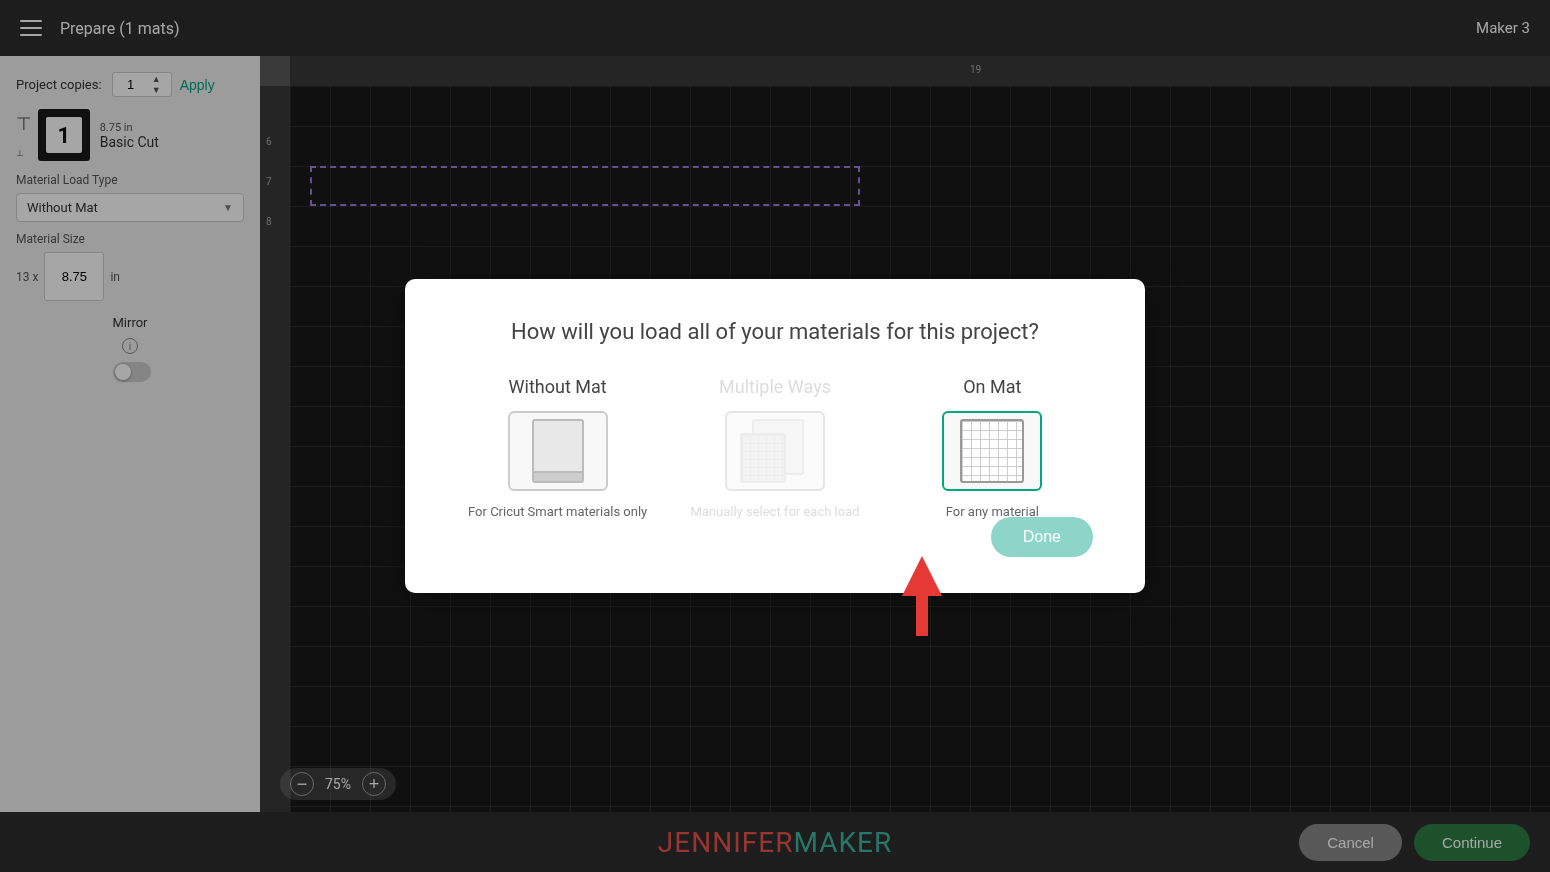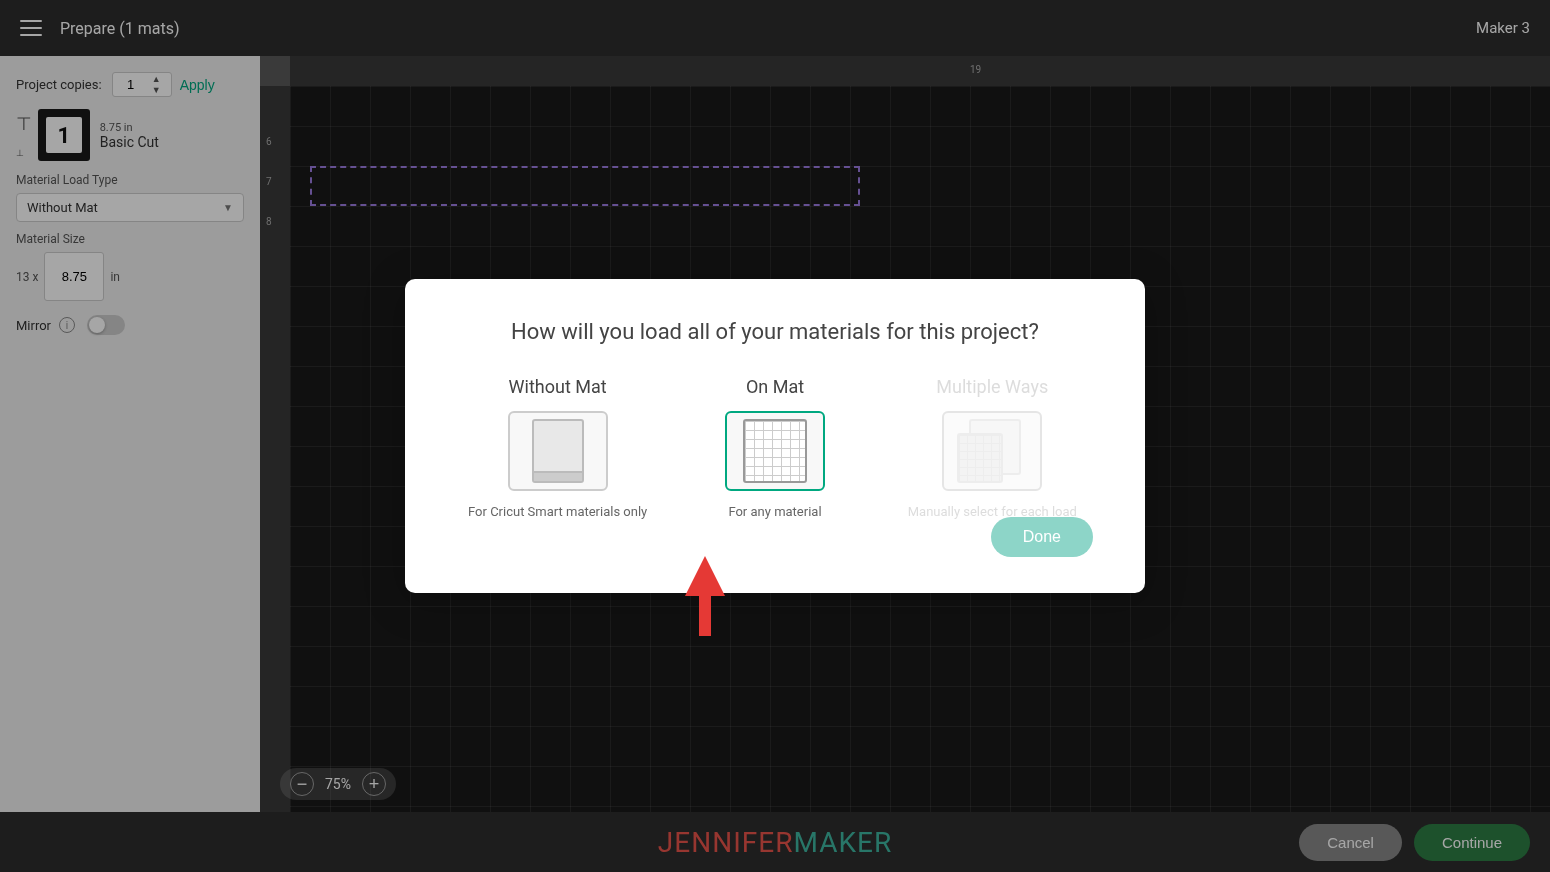--- a/index.html
+++ b/index.html
@@ -192,20 +192,21 @@
       width: 60px;
       text-align: center;
     }
     .size-unit { font-size: 12px; color: #555; }
 
     .mirror-row {
       display: flex;
       align-items: center;
       margin-top: 14px;
       gap: 8px;
+      flex-direction: column;
     }
     .mirror-label { font-size: 13px; color: #333; }
     .info-icon {
       width: 16px;
       height: 16px;
       border-radius: 50%;
       border: 1.5px solid #888;
       display: flex;
       align-items: center;
       justify-content: center;
@@ -624,40 +625,40 @@
     <div class="modal-options">
 
       <div class="modal-option">
         <div class="modal-option-title">Without Mat</div>
         <div class="option-icon-box">
           <div class="icon-without-mat"></div>
         </div>
         <div class="option-desc">For Cricut Smart materials only</div>
       </div>
 
-      <div class="modal-option" style="position:relative;">
-        <div class="modal-option-title">On Mat</div>
-        <div class="option-icon-box active">
-          <div class="icon-on-mat"></div>
-        </div>
-        <div class="option-desc">For any material</div>
-
-        <svg class="red-arrow-svg" style="position:absolute;top:180px;left:-20px;width:80px;height:80px;pointer-events:none;overflow:visible;" viewBox="0 0 80 80">
-          <polygon points="40,0 60,40 46,40 46,80 34,80 34,40 20,40" fill="#e53935" transform="rotate(0,40,40)"></polygon>
-        </svg>
-      </div>
-
       <div class="modal-option" style="opacity:0.5;">
         <div class="modal-option-title disabled">Multiple Ways</div>
         <div class="option-icon-box">
           <div class="icon-multiple">
             <div class="mat-back"></div>
             <div class="mat-front"></div>
           </div>
         </div>
         <div class="option-desc disabled">Manually select for each load</div>
       </div>
 
+      <div class="modal-option" style="position:relative;">
+        <div class="modal-option-title">On Mat</div>
+        <div class="option-icon-box active">
+          <div class="icon-on-mat"></div>
+        </div>
+        <div class="option-desc">For any material</div>
+
+        <svg class="red-arrow-svg" style="position:absolute;top:180px;left:-20px;width:80px;height:80px;pointer-events:none;overflow:visible;" viewBox="0 0 80 80">
+          <polygon points="40,0 60,40 46,40 46,80 34,80 34,40 20,40" fill="#e53935" transform="rotate(0,40,40)"></polygon>
+        </svg>
+      </div>
+
     </div>
 
     <button class="done-btn">Done</button>
   </div>
 </div>
 
 </body></html>

